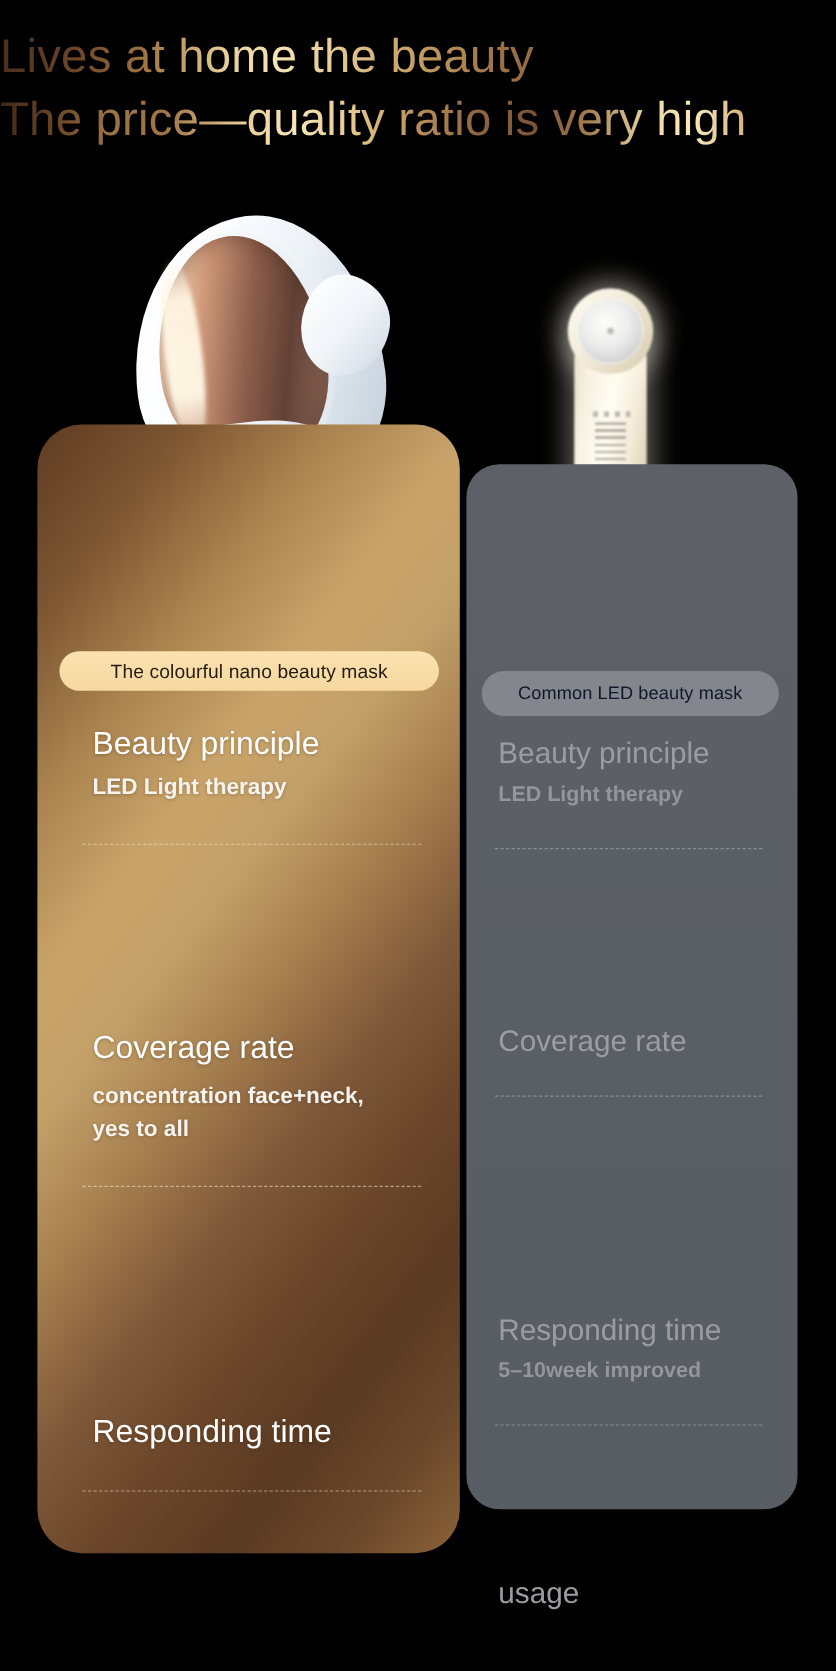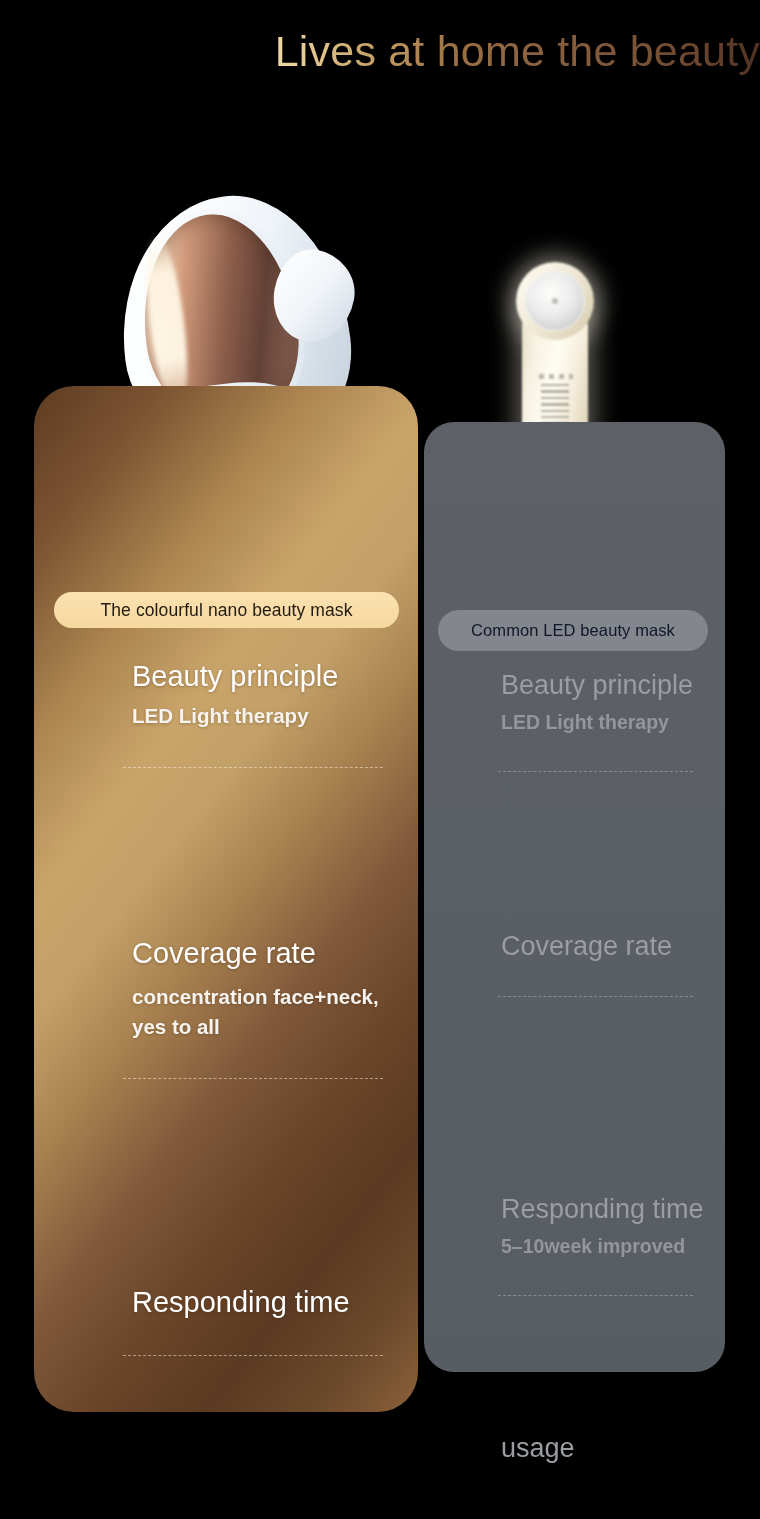--- a/index.html
+++ b/index.html
@@ -13,21 +13,21 @@
     position:relative;
     width:760px; height:1519px;
     background:#000;
     overflow:hidden;
   }
 
   
   #headline {
     position:absolute;
     left:0; top:22px; width:760px;
-    text-align:right;
+    text-align:left;
     line-height:58px;
     letter-spacing:.2px;
   }
   .hl-line {
     display:block;
     font-size:43px;
     font-weight:400;
     white-space:nowrap;
     background-repeat:no-repeat;
     -webkit-background-clip:text;
@@ -247,21 +247,21 @@
     width:270px; height:41px;
     background:#83868c;
     border-radius:21px;
     display:flex; align-items:center; justify-content:center;
   }
   #pill-grey span {
     font-size:16.5px; color:#0f172a; letter-spacing:.1px;
   }
 
   
-  .rows { position:absolute;padding-left:48px; }
+  .rows { position:absolute; }
   #rows-gold { left:34px; top:660px; width:384px; }
   #rows-grey { left:424px; top:670px; width:301px; }
 
   .row { position:relative; }
   .row-title { font-weight:400; white-space:nowrap; }
   .row-sub   { font-weight:700; }
   .row-divider {
     border:0; border-top:1px dashed;
     margin:0;
   }
@@ -296,20 +296,21 @@
     margin:0 32px 0 26px;
   }
 </style>
 </head>
 <body>
 
 <div id="stage">
 
   <div id="headline">
     <span class="hl-line" id="hl-line-1">Lives at home the beauty</span>
+    <span class="hl-line" id="hl-line-2">The price—quality ratio is very high</span>
   </div>
 
   <div id="product-mask">
     <div class="mask-base-shadow"></div>
     <div class="mask-base"></div>
     <div class="mask-reflection"></div>
     <div class="mask-neck"></div>
     <div class="mask-shell"></div>
     <div class="mask-visor-rim"></div>
     <div class="mask-visor"></div>

